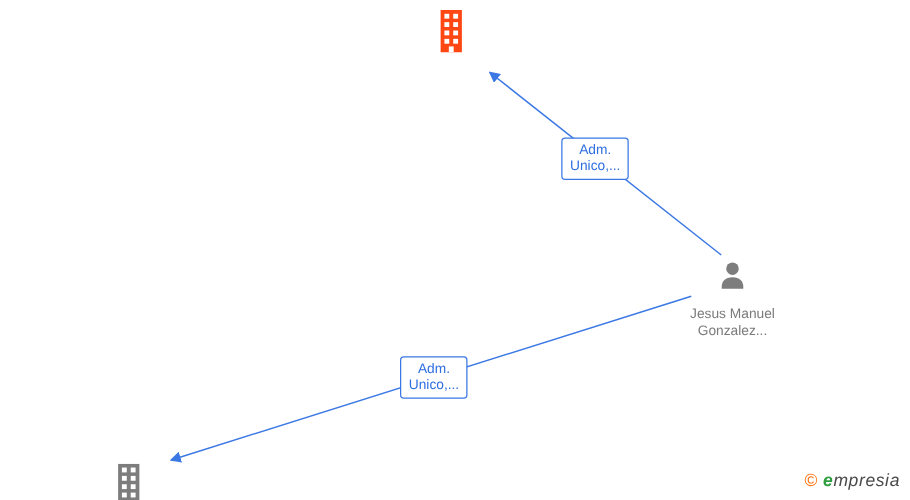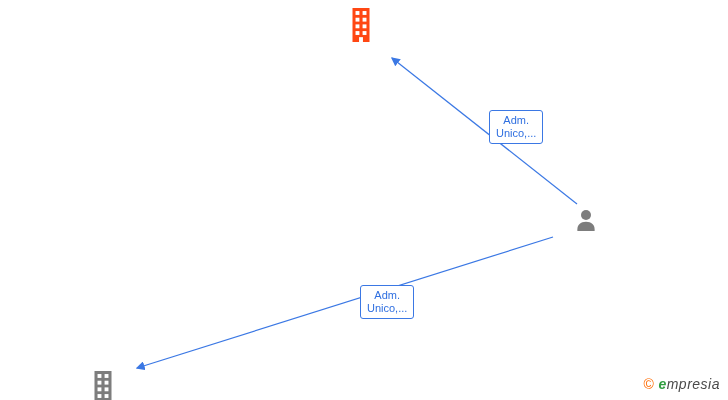--- a/index.html
+++ b/index.html
@@ -43,21 +43,20 @@
     background: #ffffff;
     border: 1px solid #3b78e4;
     border-radius: 3px;
     color: #2f6fe0;
     font-size: 11px;
     line-height: 13px;
     text-align: center;
     padding: 3px 6px;
     min-width: 40px;
     cursor: pointer;
-    margin-left: 40px;
   }
   .edge-label-1 { left: 449px; top: 110px; }
   .edge-label-2 { left: 320px; top: 285px; }
   .footer-logo {
     position: absolute;
     right: 8px;
     bottom: 8px;
     font-size: 14px;
     letter-spacing: 0.5px;
     white-space: nowrap;
@@ -109,20 +108,21 @@
   </div>
 
   <div class="node-icon person-node">
     <svg width="28" height="28" viewBox="0 0 24 24">
       <g fill="#7d7d7d">
         <circle cx="12" cy="6.8" r="4.3"></circle>
         <path d="M12 12.6 c-4.8 0 -7.4 2.7 -7.4 6.6 v1.4 h14.8 v-1.4 c0 -3.9 -2.6 -6.6 -7.4 -6.6 z"></path>
       </g>
     </svg>
   </div>
+  <div class="person-label">Jesus Manuel Gonzalez...</div>
 
   <div class="node-icon company-bottom">
     <svg width="30" height="34" viewBox="0 0 24 28">
       <g fill="#7d7d7d">
         <rect x="5" y="0" width="14" height="28"></rect>
       </g>
       <g fill="#ffffff">
         <rect x="7.5" y="2.5" width="3.2" height="3.2"></rect>
         <rect x="13.3" y="2.5" width="3.2" height="3.2"></rect>
         <rect x="7.5" y="8" width="3.2" height="3.2"></rect>

